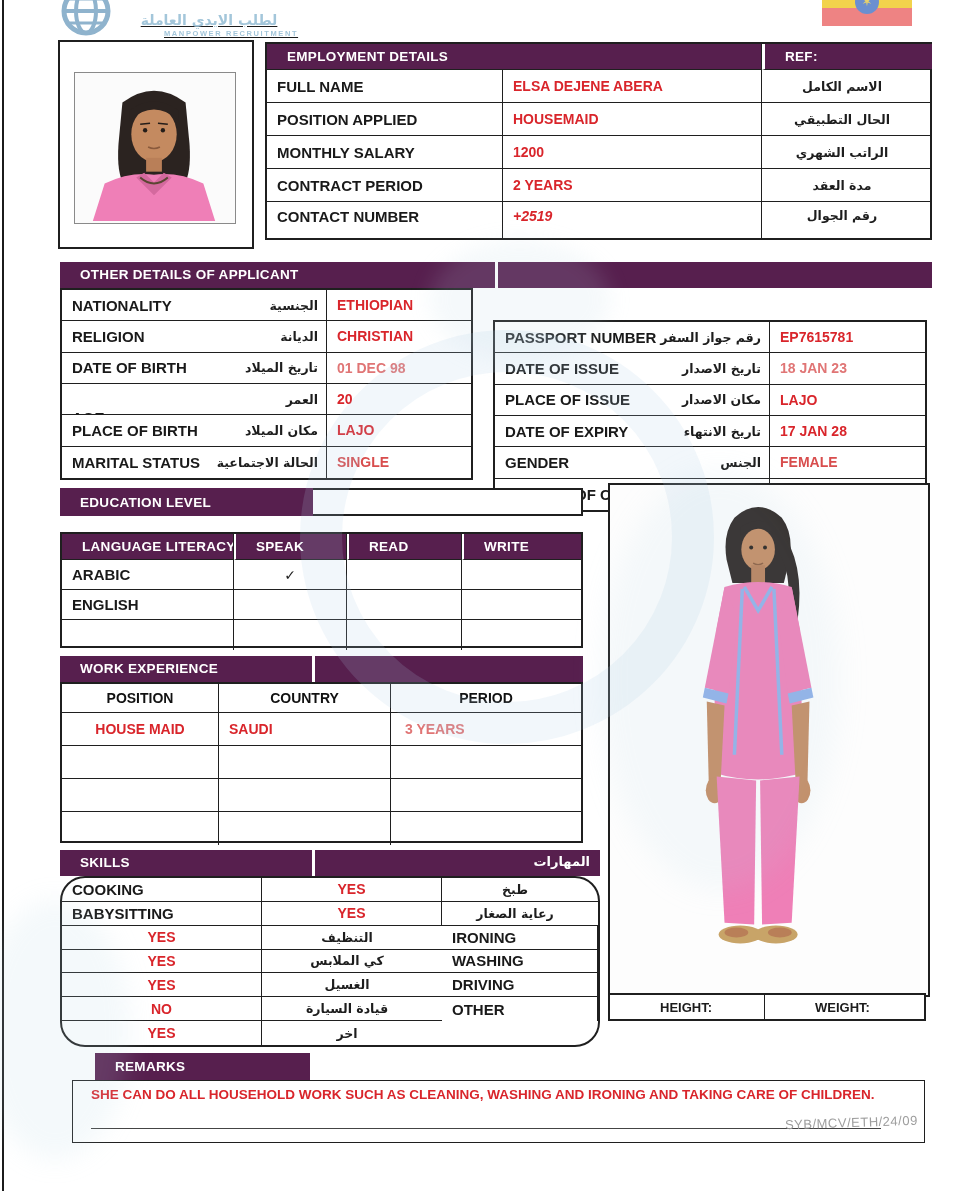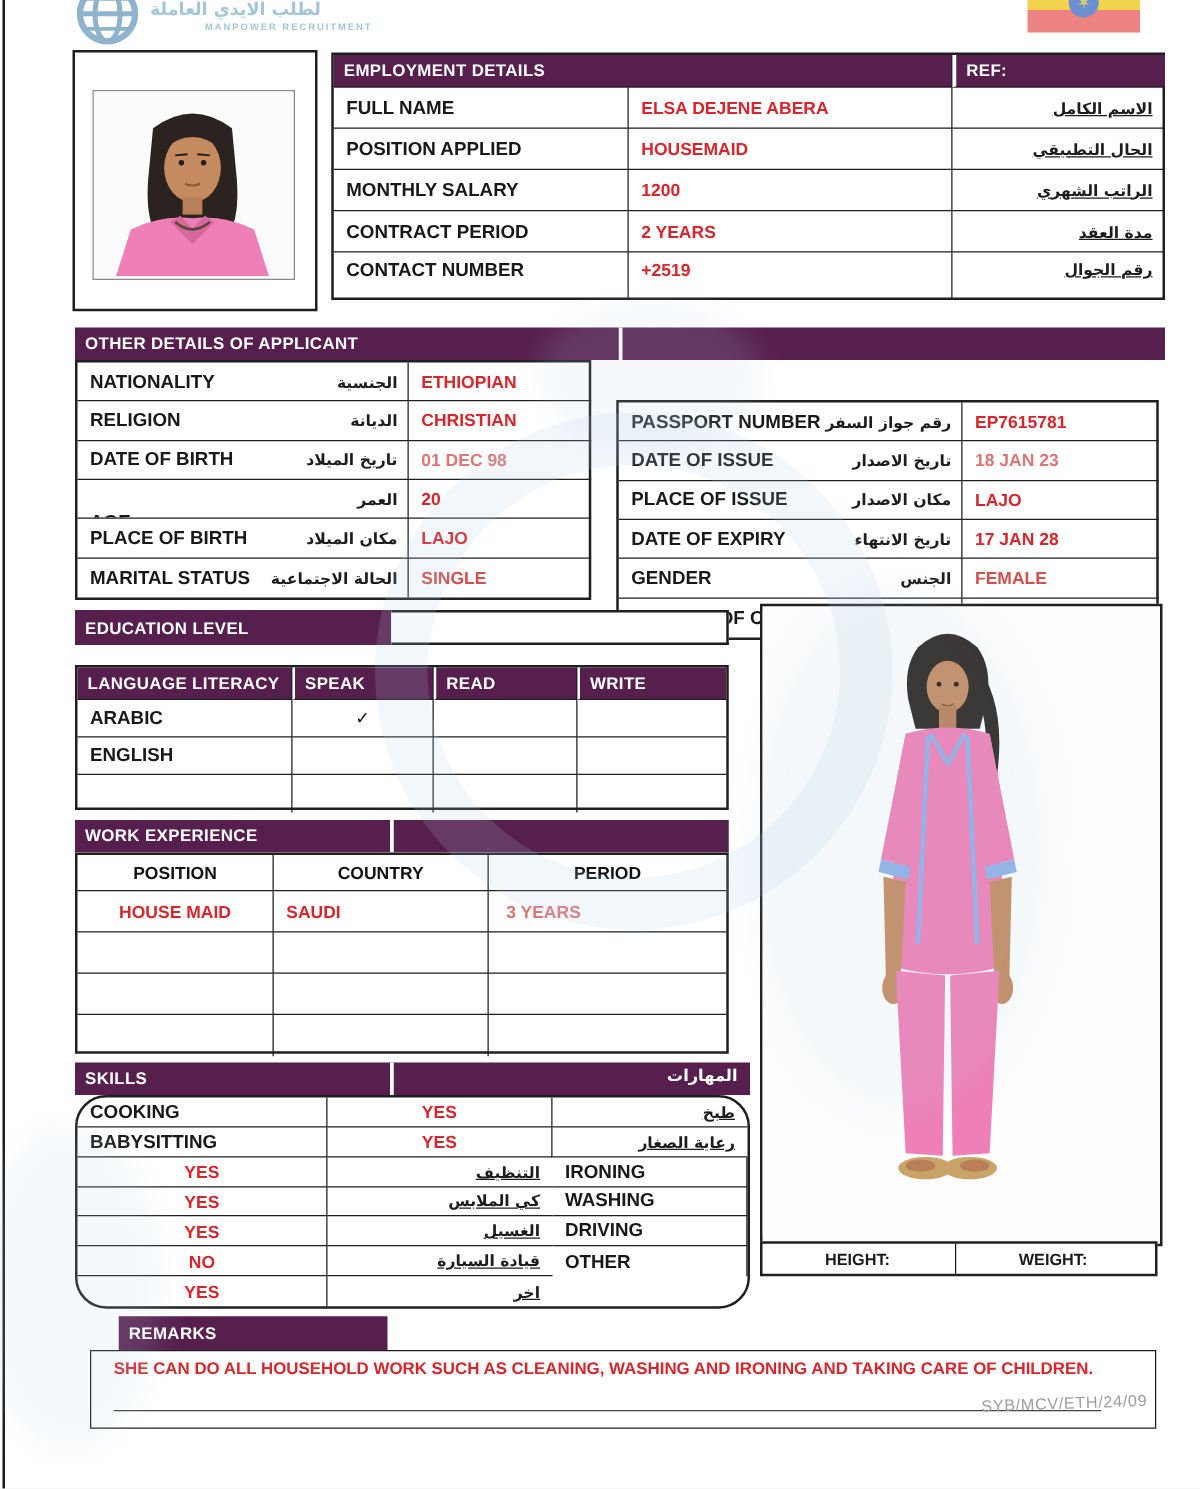--- a/index.html
+++ b/index.html
@@ -21,27 +21,27 @@
   .flag .yellow{position:absolute;left:0;top:0;width:90px;height:8px;background:#f2d34c;}
   .flag .red{position:absolute;left:0;top:8px;width:90px;height:18px;background:#ee8383;}
   .flag .emblem{position:absolute;left:33px;top:-10px;width:24px;height:24px;border-radius:50%;
                 background:#6b8fd0;color:#e8d26a;font-size:13px;line-height:24px;text-align:center;}
   
   .tbl{border:2px solid #1f1f1f;background:#fff;display:grid;box-sizing:border-box;}
   .c{border-right:1.5px solid #1f1f1f;border-bottom:1.5px solid #1f1f1f;display:flex;align-items:center;
      box-sizing:border-box;overflow:hidden;white-space:nowrap;}
   .nbr{border-right:none;} .nbb{border-bottom:none;}
   .purple{background:#571f4e;color:#fff;}
-  .htxt{font-size:13.5px;font-weight:700;letter-spacing:.3px;padding-left:8px;}
+  .htxt{font-size:13.5px;font-weight:700;letter-spacing:.3px;padding-left:20px;}
   .lbl{font-size:15px;font-weight:600;color:#191919;padding-left:10px;}
   .ar{font-family:"DejaVu Sans",sans-serif;direction:rtl;font-weight:700;font-size:12.5px;color:#1d1d1d;}
   .val{font-size:14px;font-weight:700;color:#d9252b;padding-left:10px;text-align:center;}
   .val.light{color:#e07575;font-weight:600;}
   .val.med{color:#d84d4d;font-weight:700;}
-  .right{justify-content:flex-end;padding-right:10px;text-decoration:underline;}
+  .right{justify-content:center;padding-right:10px;}
   .center{justify-content:center;padding-left:0;}
   
   .portrait-frame{left:58px;top:40px;width:192px;height:205px;border:2px solid #1f1f1f;background:#fff;}
   .portrait-inner{position:absolute;left:14px;top:30px;width:160px;height:150px;border:1px solid #8a8a8a;background:#fbfbfb;}
   .body-frame{left:608px;top:483px;width:318px;height:510px;border:2px solid #1f1f1f;background:#fdfdfd;}
   
   .emp-tbl{left:265px;top:42px;width:667px;height:198px;grid-template-columns:236px 259px 170px;
            grid-template-rows:26px 33px 33px 33px 33px 38px;}
   .ref-cell{border-left:3px solid #fff;}
   .od-hdr{left:60px;top:262px;width:872px;height:26px;}
@@ -87,21 +87,21 @@
   <div class="abs" style="left:60px;top:0;width:250px;height:40px;">
     <span style="position:absolute;left:0;top:-14px;">
       <svg width="52" height="50" viewBox="0 0 52 50">
         <circle cx="26" cy="25" r="22" fill="none" stroke="#8fb3cd" stroke-width="5"></circle>
         <ellipse cx="26" cy="25" rx="10" ry="22" fill="none" stroke="#8fb3cd" stroke-width="4"></ellipse>
         <line x1="4" y1="25" x2="48" y2="25" stroke="#8fb3cd" stroke-width="4"></line>
         <line x1="7" y1="13" x2="45" y2="13" stroke="#8fb3cd" stroke-width="3"></line>
         <line x1="7" y1="37" x2="45" y2="37" stroke="#8fb3cd" stroke-width="3"></line>
       </svg>
     </span>
-    <div style="position:absolute;left:60px;top:0;text-align:left;">
+    <div style="position:absolute;left:60px;top:12px;text-align:center;text-decoration:underline;">
       <div class="logo-text-ar">لطلب الايدي العاملة</div>
       <div class="logo-text-en">MANPOWER RECRUITMENT</div>
     </div>
   </div>
 
   <div class="abs flag">
     <div class="yellow"></div>
     <div class="red"></div>
     <div class="emblem">✶</div>
   </div>
@@ -169,21 +169,21 @@
     <div class="c">
         <span class="val">2 YEARS</span>
       </div>
     <div class="c nbr right">
         <span class="ar">مدة العقد</span>
       </div>
 
     <div class="c nbb" style="align-items:flex-start;padding-top:6px;">
         <span class="lbl">CONTACT NUMBER</span>
       </div>
-    <div class="c nbb" style="align-items:flex-start;padding-top:6px;">
+    <div class="c nbb" style="align-items:flex-start;padding-top:6px;font-style:italic;">
         <span class="val">+2519</span>
       </div>
     <div class="c nbr nbb right" style="align-items:flex-start;padding-top:6px;">
         <span class="ar">رقم الجوال</span>
       </div>
   </div>
 
   <div class="abs purple od-hdr">
     <span class="htxt" style="line-height:26px;">OTHER DETAILS OF APPLICANT</span>
     <div class="od-div"></div>

